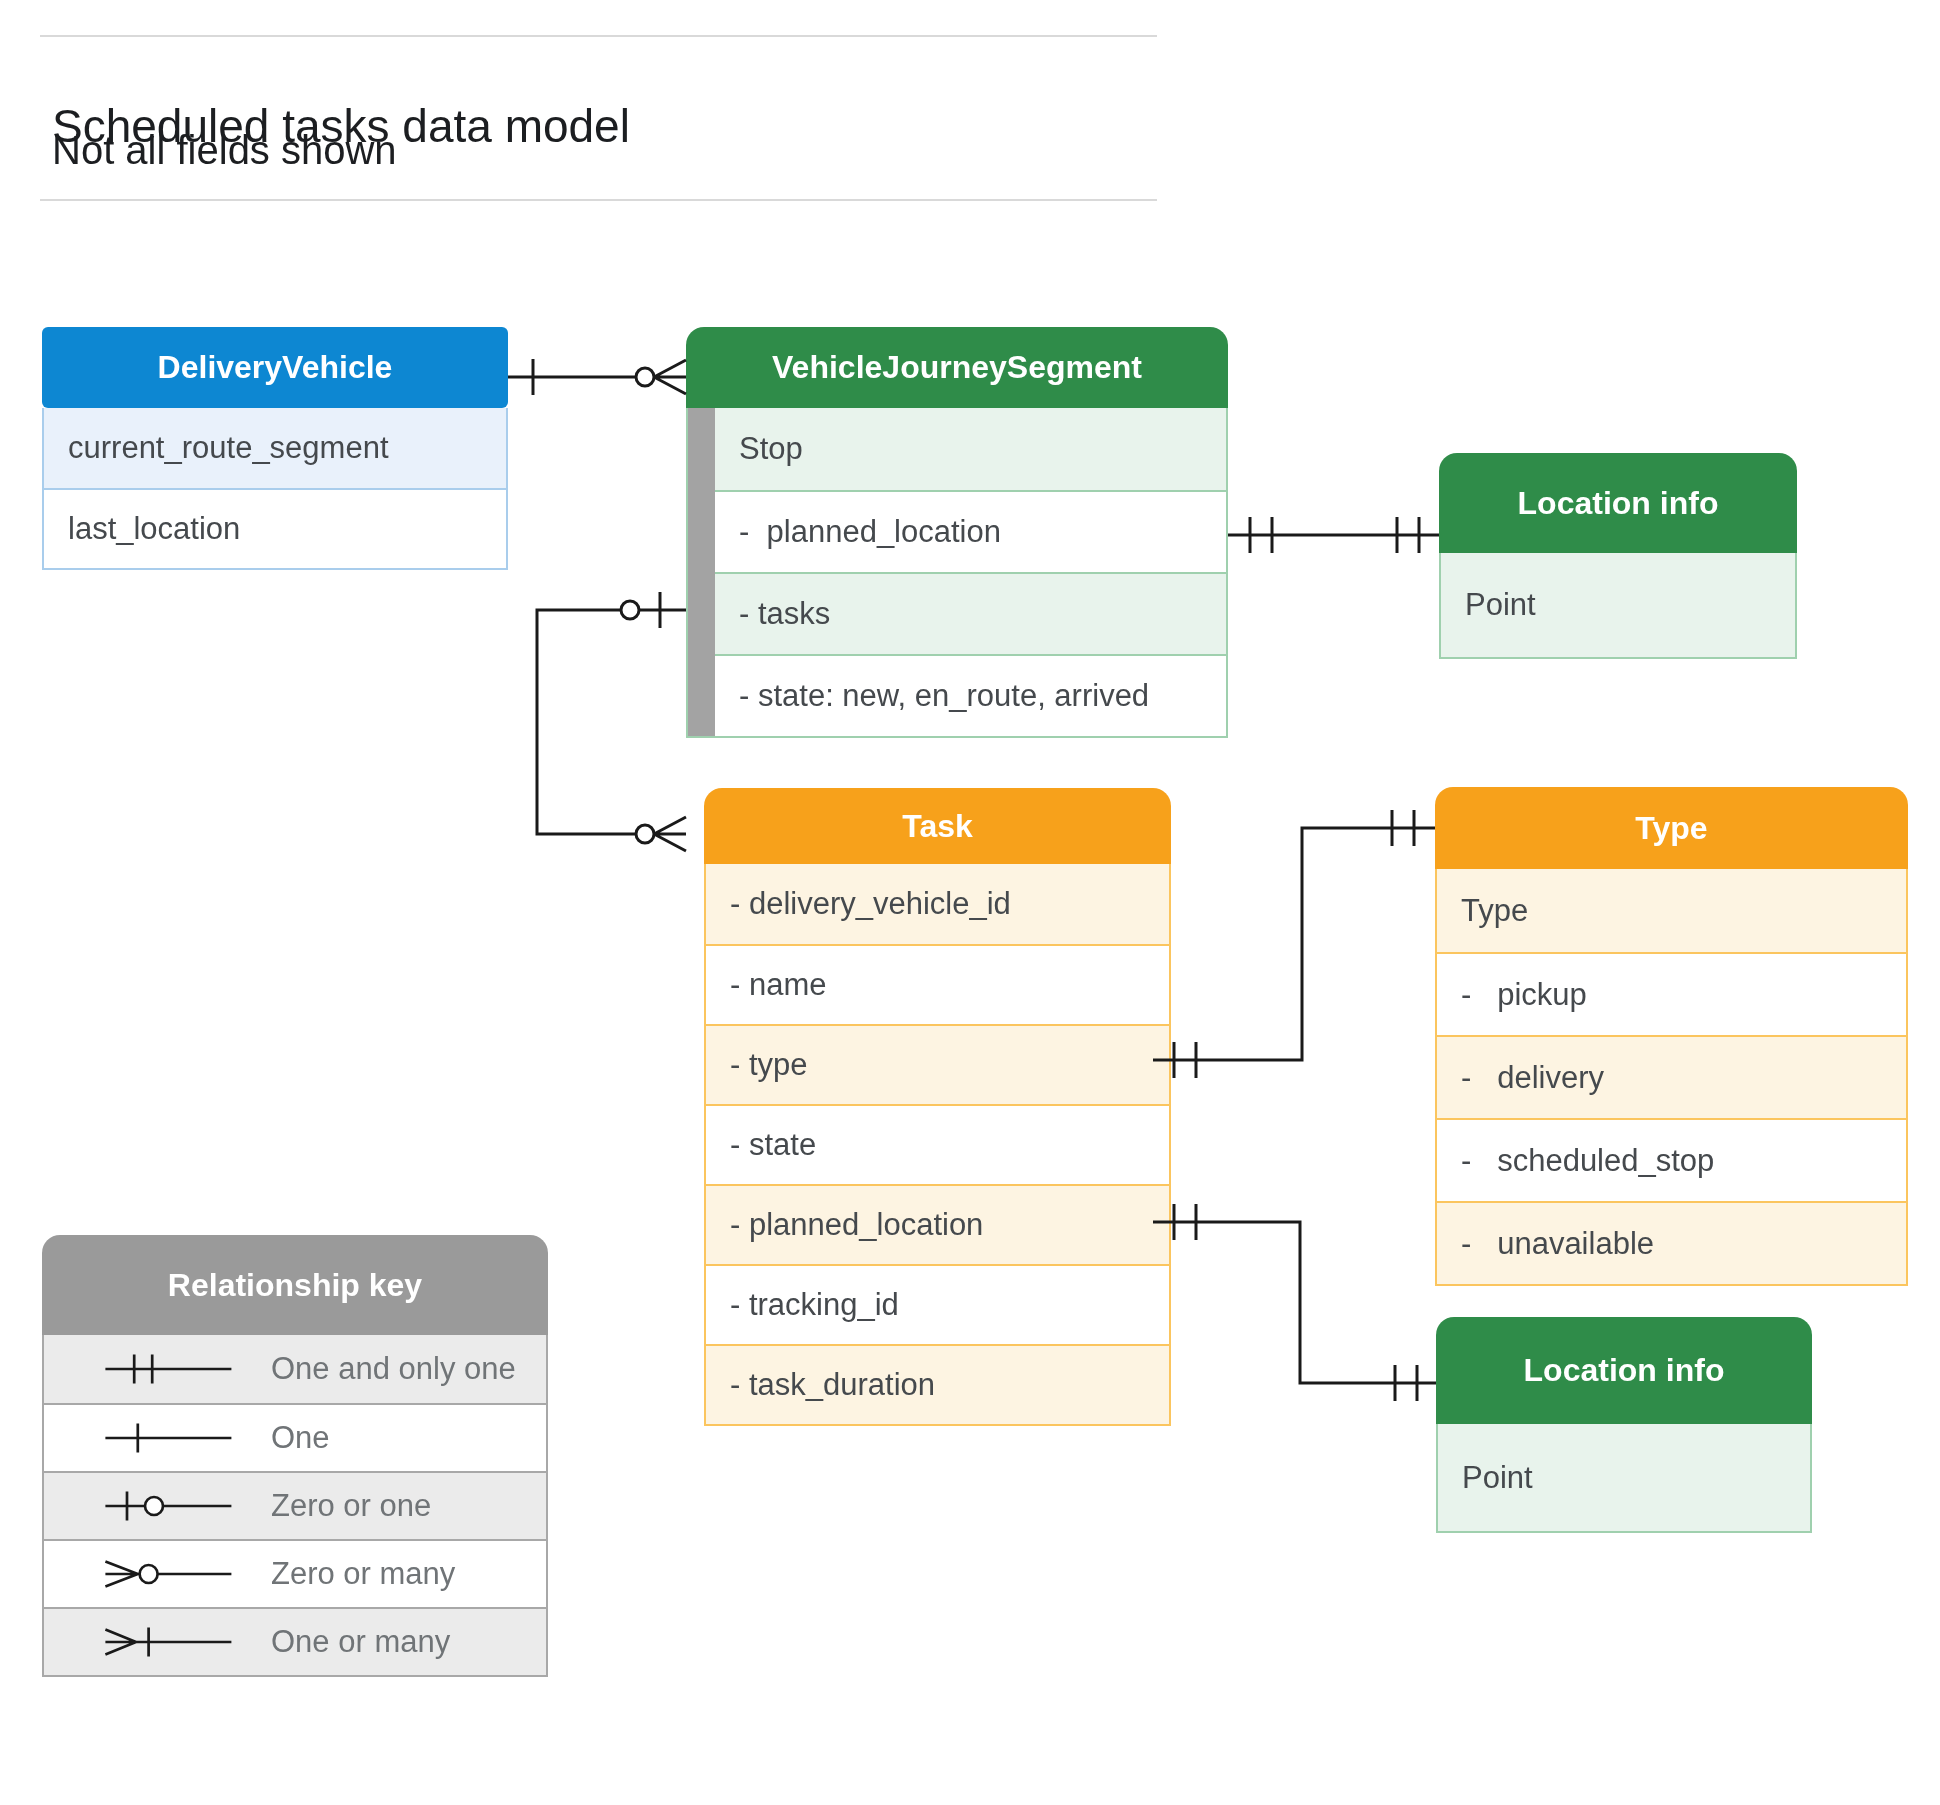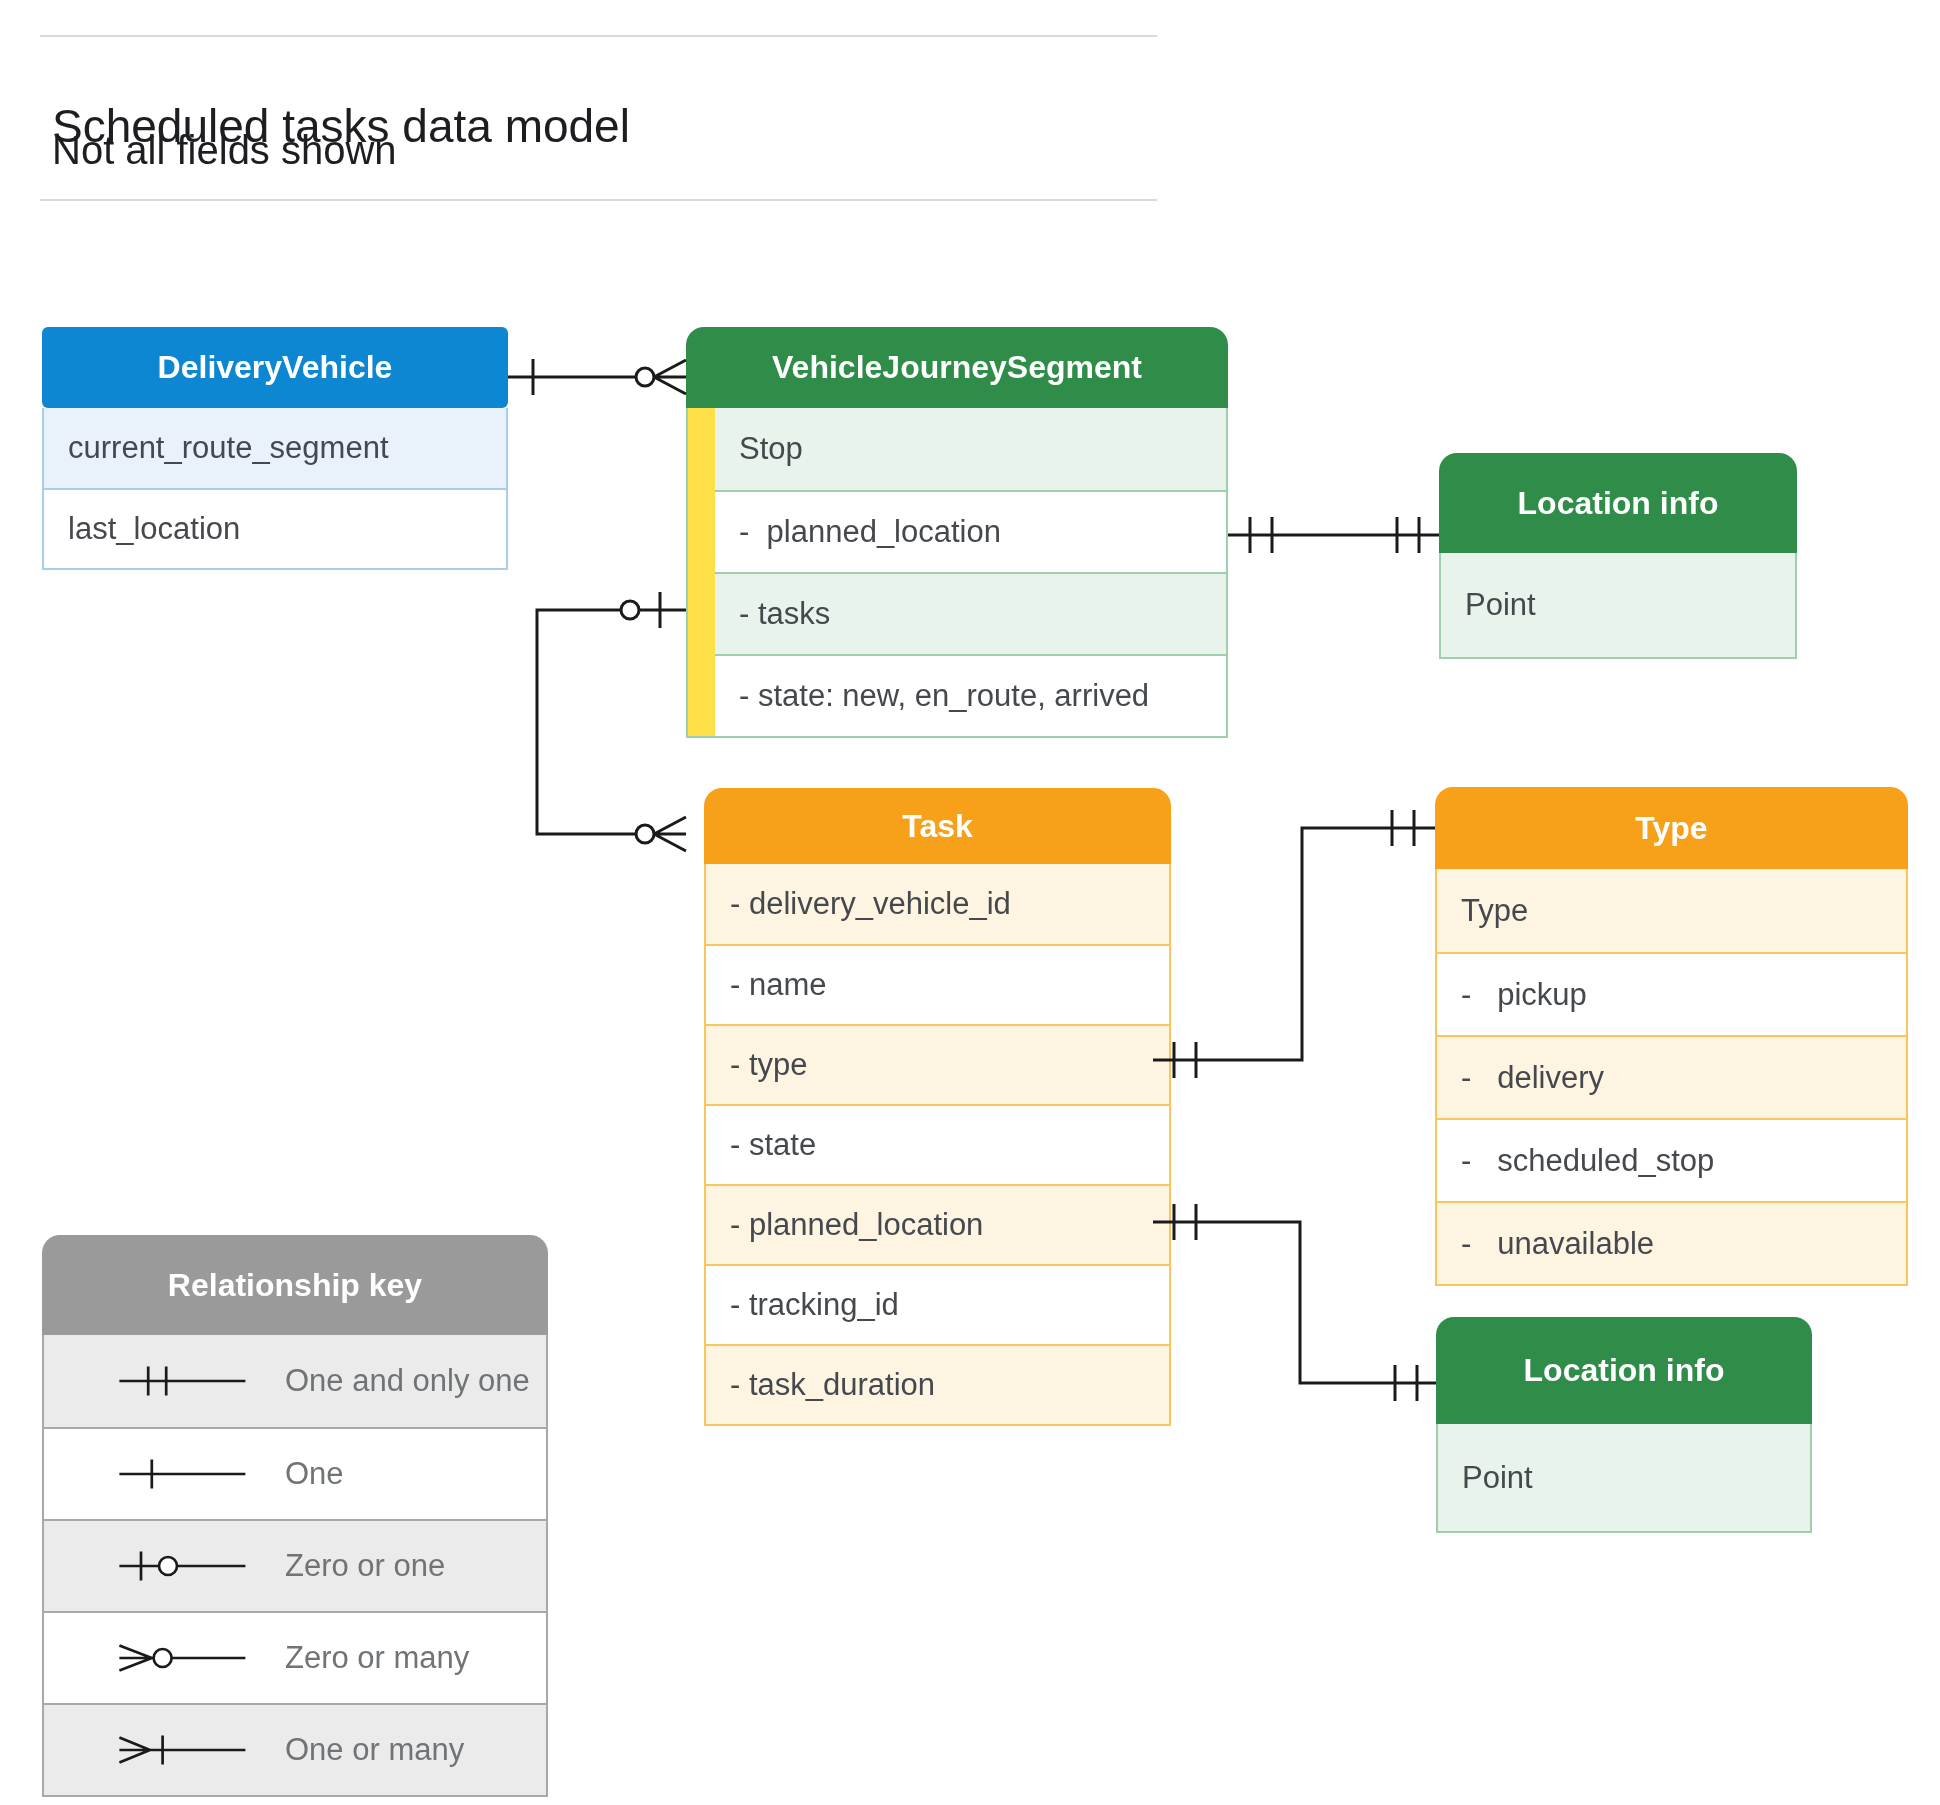--- a/index.html
+++ b/index.html
@@ -10,21 +10,21 @@
   #rule-top{top:35px;}
   #rule-bottom{top:199px;}
 
   #page-title{position:absolute;left:52px;top:68px;font-size:46px;font-weight:normal;color:#1c1e21;}
   #page-subtitle{position:absolute;left:52px;top:128px;font-size:40px;color:#1c1e21;}
 
   .entity{position:absolute;}
   .entity .hdr{display:flex;align-items:center;justify-content:center;
     color:#ffffff;font-weight:bold;font-size:32px;
     background:var(--hd);border-radius:18px 18px 0 0;}
-  .entity .rows{border:2px solid var(--bd);border-top:none;background:#fde047;box-sizing:border-box;}
+  .entity .rows{border:2px solid var(--bd);border-top:none;background:#a3a3a3;box-sizing:border-box;}
   .entity .row{display:flex;align-items:center;padding-left:24px;
     font-size:31px;color:#45494d;background:#ffffff;box-sizing:border-box;}
   .entity .row + .row{border-top:2px solid var(--bd);}
   .entity .row.alt{background:var(--lt);}
   .entity .row span{white-space:pre;}
 
   .t-blue  {--hd:#0d87d2;--bd:#a9cdec;--lt:#e9f1fb;}
   .t-green {--hd:#2f8c49;--bd:#9fd0ae;--lt:#e8f3ec;}
   .t-orange{--hd:#f7a11b;--bd:#fbc55e;--lt:#fdf4e2;}
   .t-gray  {--hd:#9a9a9a;--bd:#a8a8a8;--lt:#ebebeb;}
@@ -42,21 +42,21 @@
   #e-task{left:704px;top:788px;width:467px;}
   #e-task .hdr{height:76px;} #e-task .row{height:80px;}
 
   #e-type{left:1435px;top:787px;width:473px;}
   #e-type .hdr{height:82px;} #e-type .row{height:83px;}
 
   #e-location-bottom{left:1436px;top:1317px;width:376px;}
   #e-location-bottom .hdr{height:107px;} #e-location-bottom .row{height:107px;}
 
   #e-key{left:42px;top:1235px;width:506px;}
-  #e-key .hdr{height:100px;} #e-key .row{height:92px;padding-left:14px;}
+  #e-key .hdr{height:100px;} #e-key .row{height:68px;padding-left:0;}
   #e-key .row .sym{margin-left:56px;width:135px;flex:0 0 auto;}
   #e-key .row .lbl{margin-left:36px;color:#707477;}
 
   #connector-overlay{position:absolute;left:0;top:0;pointer-events:none;}
 </style>
 </head>
 <body>
 
 <div class="rule" id="rule-top"></div>
 <h1 id="page-title">Scheduled tasks data model</h1>

